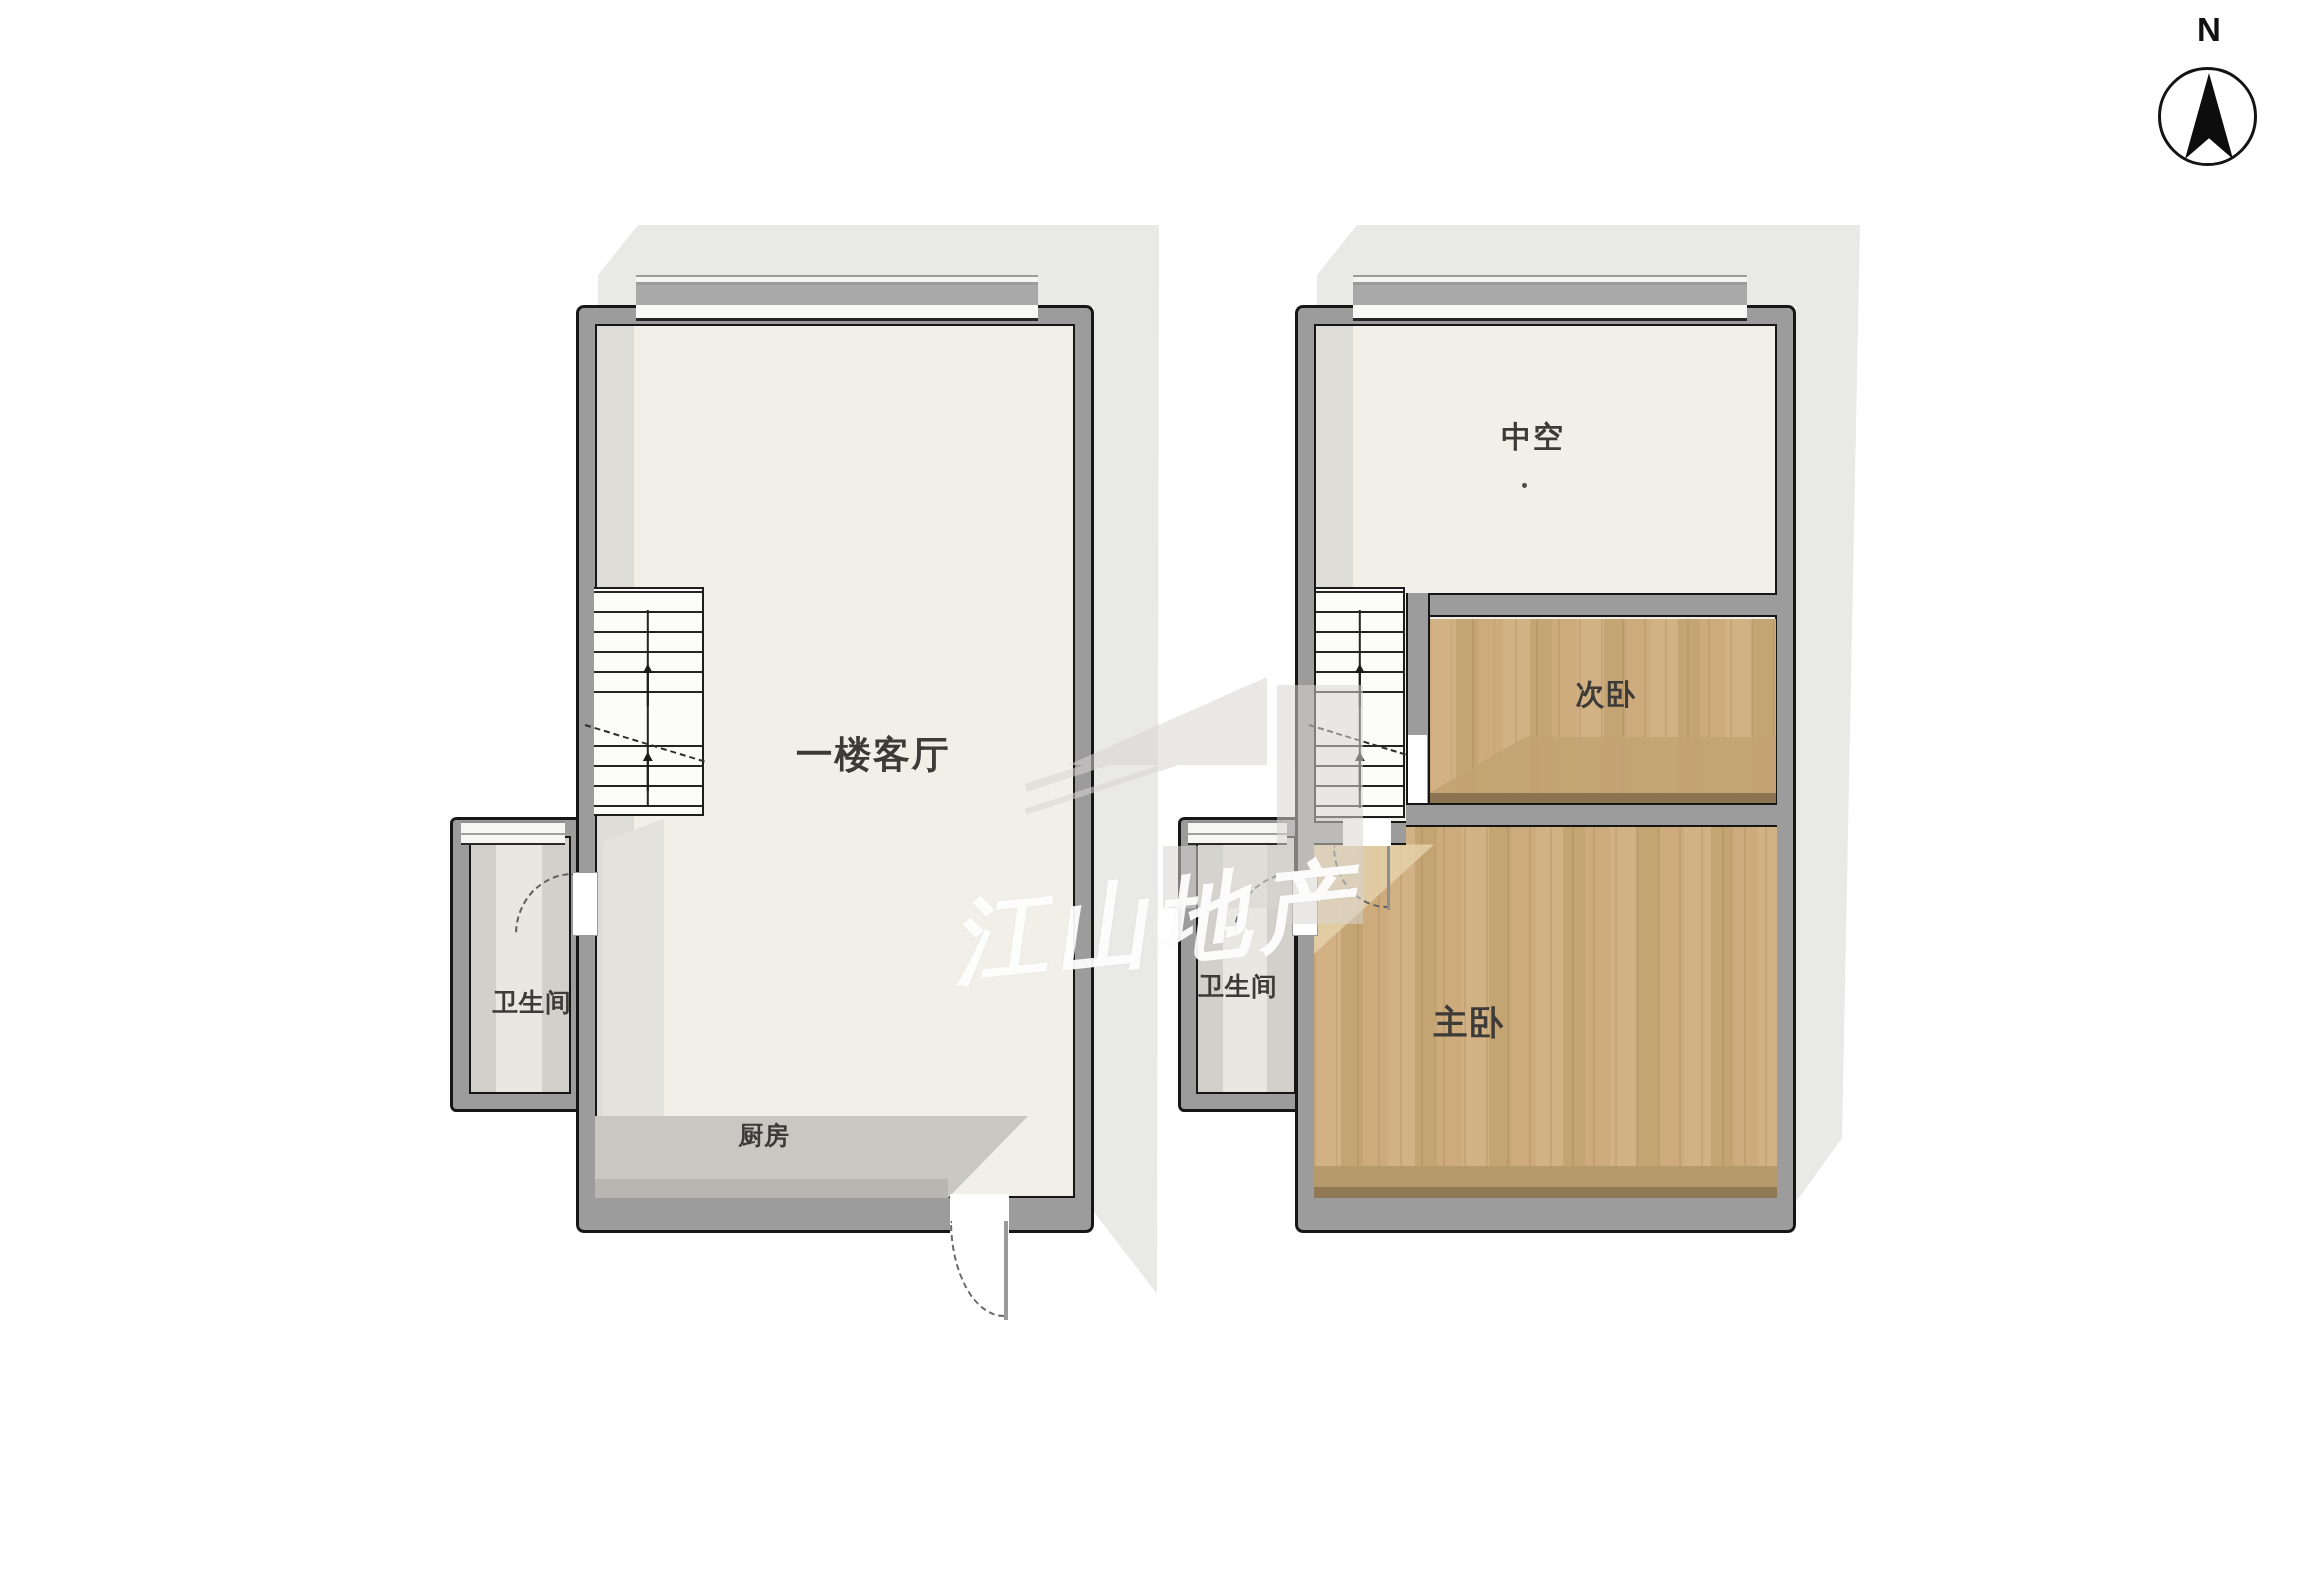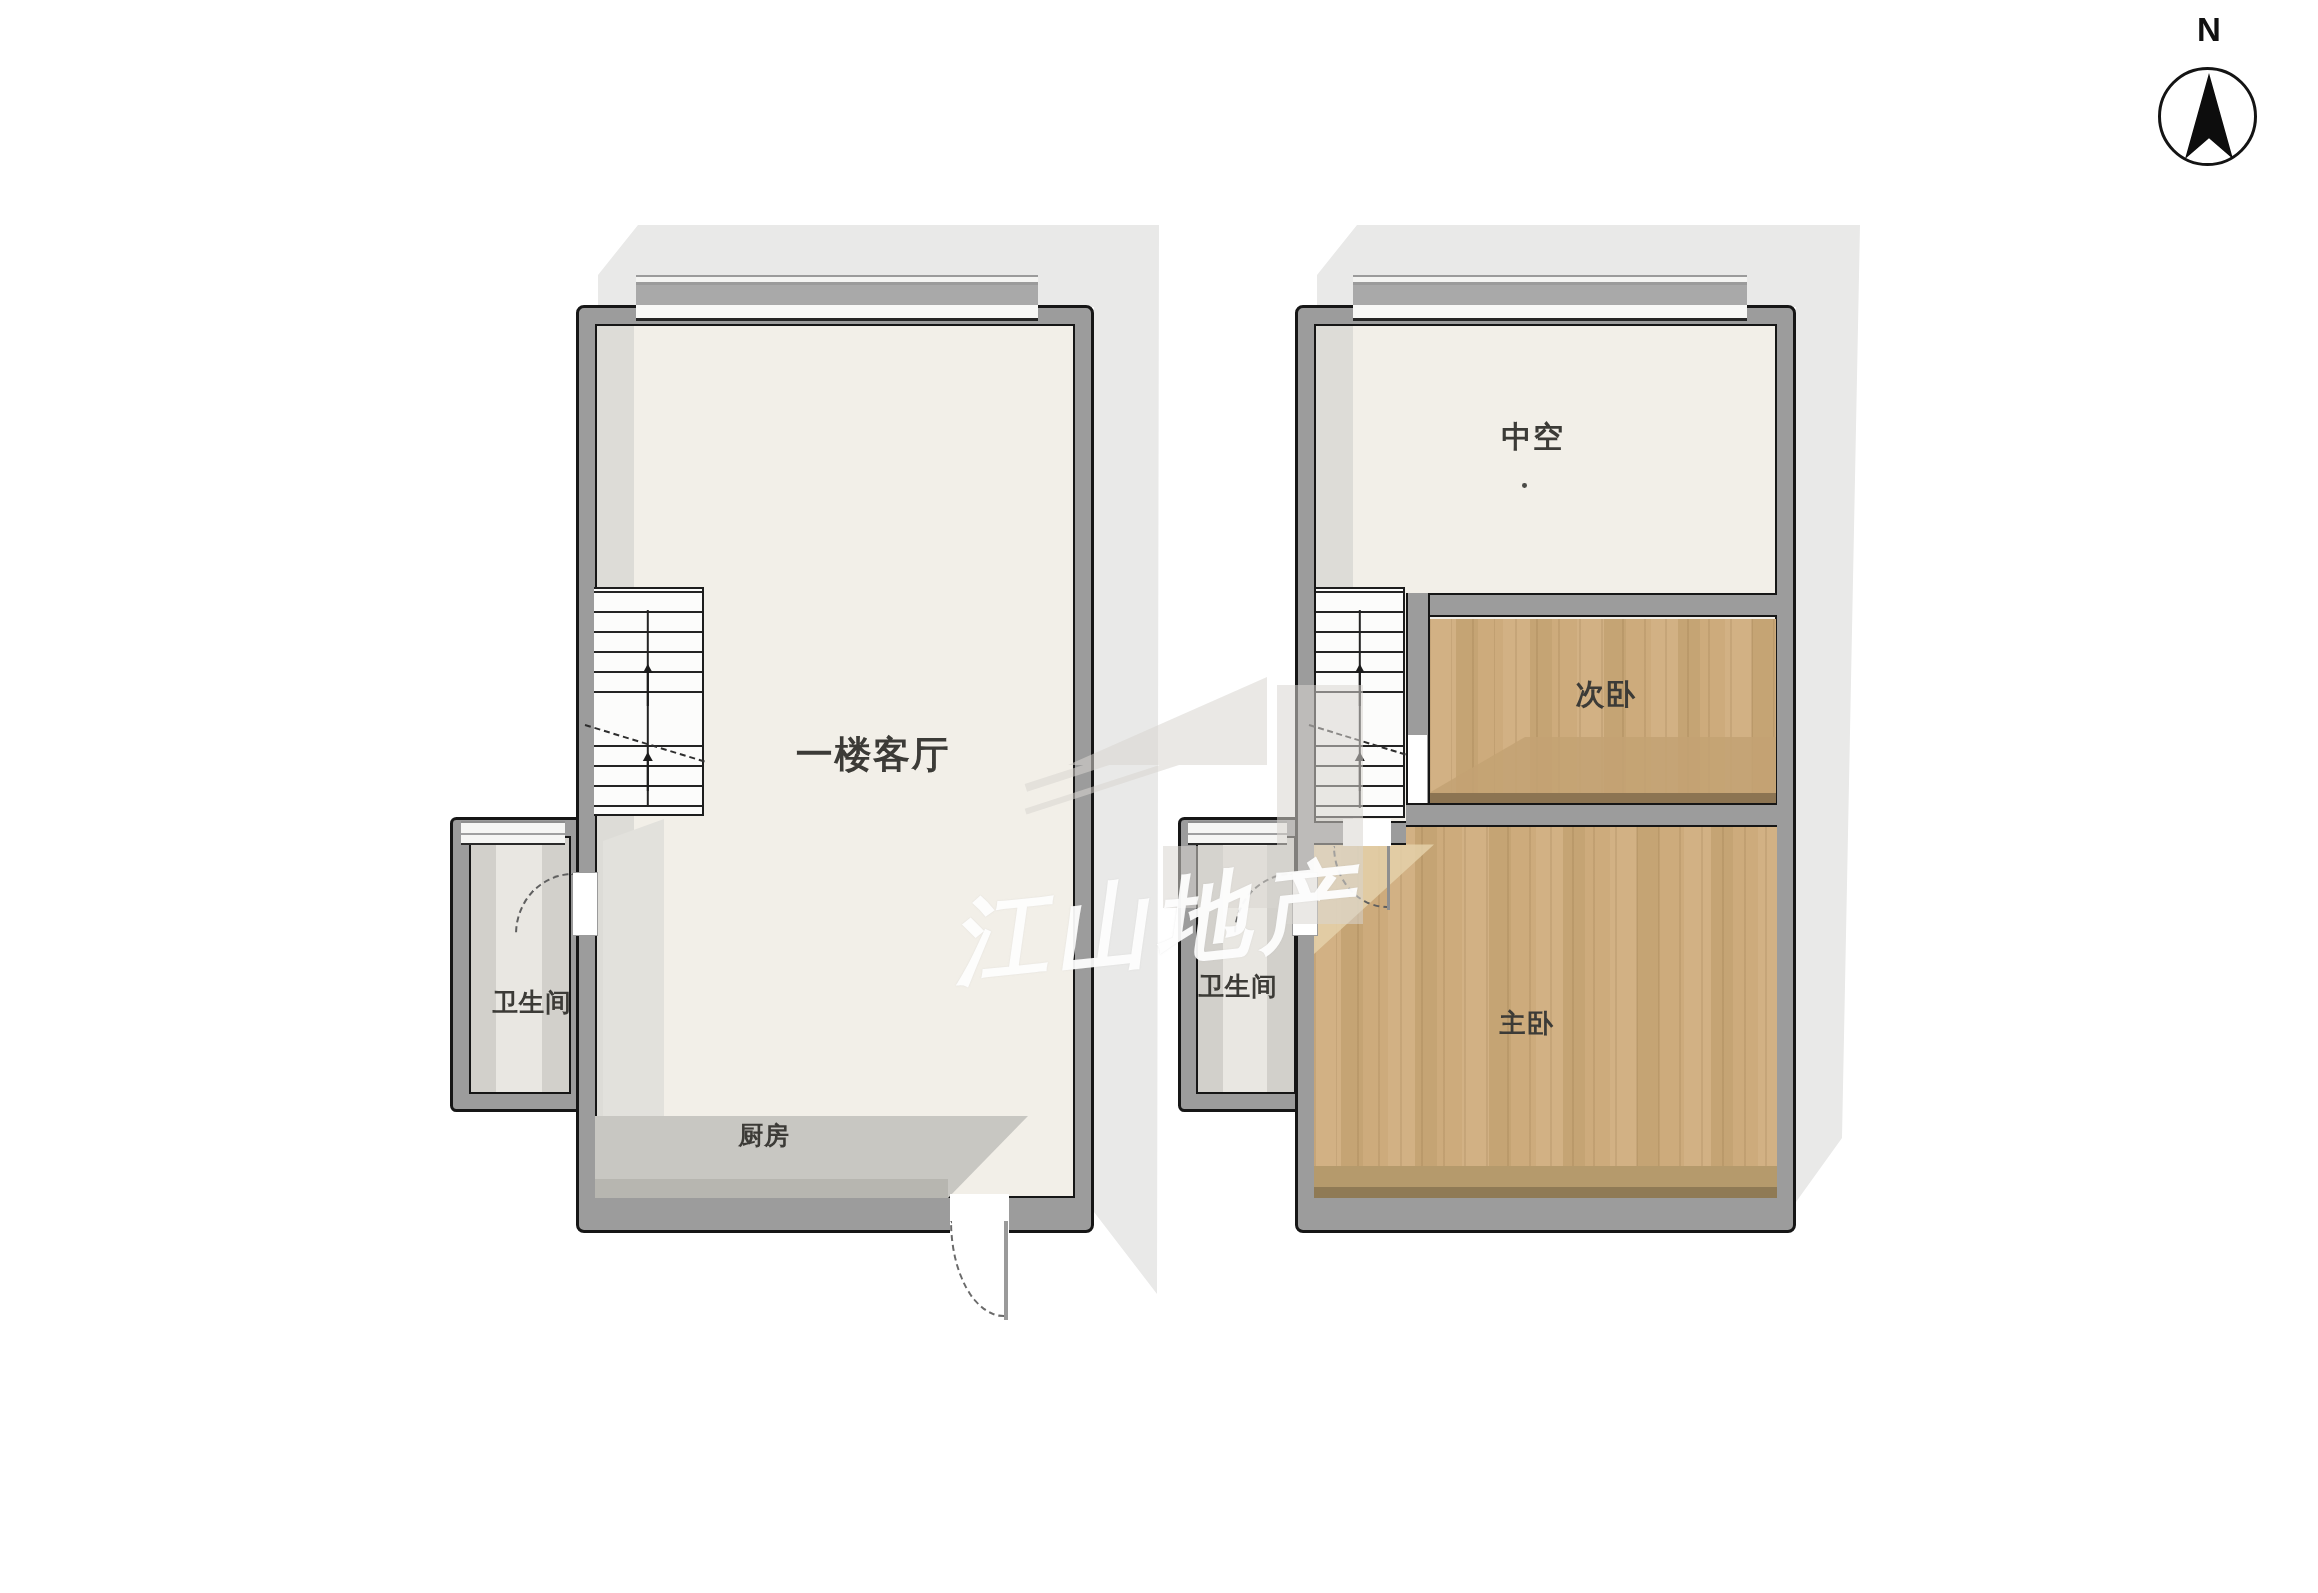--- a/index.html
+++ b/index.html
@@ -167,21 +167,21 @@
     <div class="door-gap" style="left:1343px;top:819px;width:48px;height:27px;"></div>
     <div class="door-leaf-v" style="left:1387px;top:846px;width:3.2px;height:64px;background:#8f8f8f;"></div>
     <div class="arc arc-bl" style="left:1333px;top:846px;width:54px;height:62px;border-color:#5f5f5f;"></div>
 
     <div class="door-gap" style="left:1292px;top:872px;width:25.5px;height:64px;border:1.6px solid #9b9b9b;box-sizing:border-box;"></div>
     <div class="arc arc-tl" style="left:1234px;top:873px;width:58px;height:61px;"></div>
 
     <div class="room-label" style="left:1533px;top:437px;font-size:30px;">中空</div>
     <div class="abs" style="left:1522px;top:483px;width:4.8px;height:4.8px;background:#4a4a46;border-radius:50%;"></div>
     <div class="room-label" style="left:1606px;top:695px;font-size:29px;">次卧</div>
-    <div class="room-label" style="left:1527px;top:1023px;font-size:26px;">主卧</div>
+    <div class="room-label" style="left:1469px;top:1023px;font-size:34px;">主卧</div>
     <div class="room-label" style="left:1238px;top:986px;font-size:25.5px;letter-spacing:0.8px;">卫生间</div>
   </div>
 
   <div class="wm" style="left:1020px;top:653px;width:382px;height:287px;">
     <div class="wm-shape" style="left:0;top:94px;width:239px;height:8px;transform:rotate(-18deg);"></div>
     <div class="wm-shape" style="left:0;top:120px;width:231px;height:6.4px;transform:rotate(-18deg);"></div>
     <div class="wm-shape" style="left:48px;top:16px;width:199px;height:104px;
          clip-path:polygon(0 96px,199px 8px,199px 96px);"></div>
     <div class="wm-shape" style="left:257px;top:32px;width:86px;height:239px;"></div>
     <div class="wm-shape" style="left:143px;top:193px;width:199px;height:62px;"></div>

